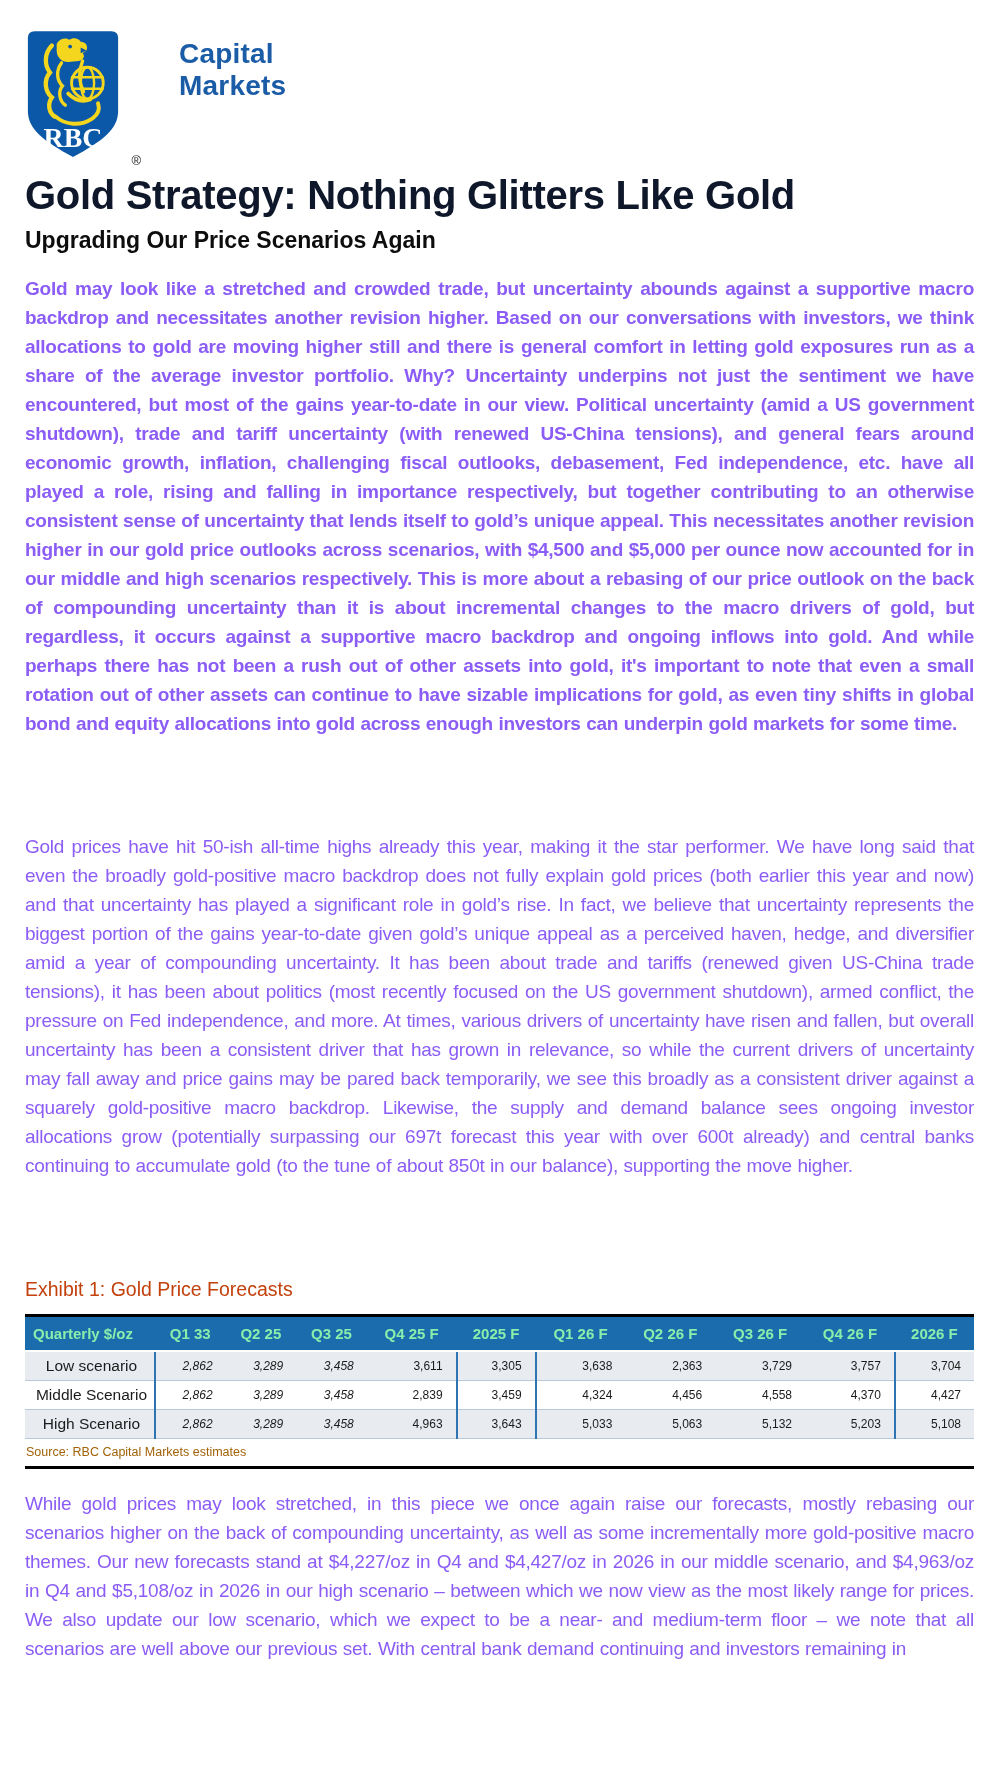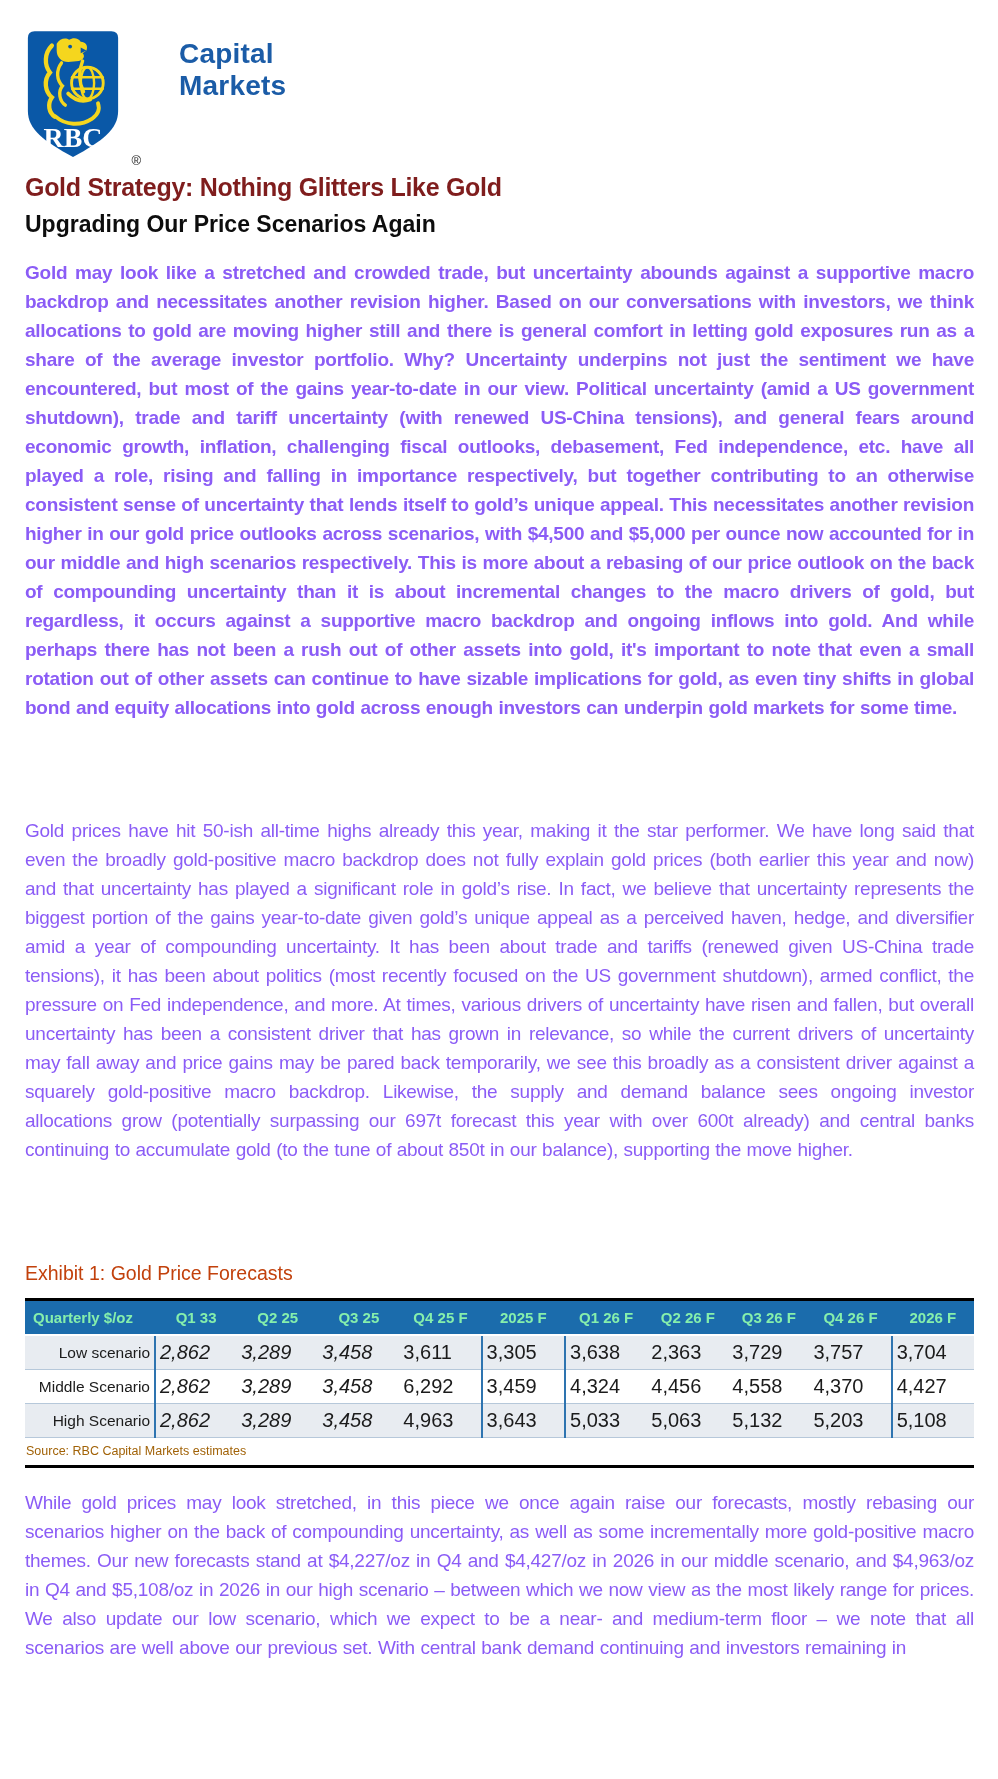--- a/index.html
+++ b/index.html
@@ -17,21 +17,21 @@
   .shield-wrap svg { width:96px; height:133px; display:block; }
   .reg-mark { position:absolute; right:-4px; bottom:-5px; font-size:13px; color:#222; }
   .brand-name {
     margin-left:42px; margin-top:8px;
     font-weight:bold; font-size:28px; line-height:1.16;
     color:#1b5ca7; letter-spacing:0.2px;
   }
 
   
   .date { margin-top:48px; font-size:17px; color:#111; }
-  .title { margin-top:9px; font-size:25px; font-weight:bold; color:#7f1d1d; letter-spacing:-0.3px; }
+  .title { margin-top:9px; font-size:40px; font-weight:bold; color:#0f172a; letter-spacing:-0.3px; }
   .subtitle { margin-top:9px; font-size:23px; font-weight:bold; color:#0d0d0d; }
 
   
   .para {
     text-align:justify; font-size:19px; line-height:29px;
     letter-spacing:-0.25px; color:#8b5cf6; word-spacing:0.5px;
   }
   .para.lead { font-weight:bold; margin-top:20px; min-height:522px; }
   .para.second { margin-top:36px; min-height:404px; }
   .para.third { margin-top:20px; }
@@ -42,25 +42,25 @@
     width:100%; border-collapse:collapse; margin-top:13px;
     border-top:3px solid #000;
   }
   table.forecast thead th {
     background:#1b6cac; color:#86efac; font-weight:bold;
     font-size:15px; padding:8px 4px; text-align:center;
     border-bottom:2px solid #ffffff;
   }
   table.forecast thead th.label-col { text-align:left; padding-left:8px; width:130px; }
   table.forecast tbody td {
-    font-size:20px; padding:5px 13px 5px 4px; 
+    font-size:12px; padding:5px 13px 5px 4px; text-align:right;
     border-bottom:1px solid #b6c8da; color:#1b1b1b;
   }
   table.forecast tbody td.label-col {
-    text-align:right; padding-left:8px; font-size:15.5px; padding-right:4px;margin-left:43px;
+    text-align:center; padding-left:8px; font-size:15.5px; padding-right:4px;margin-left:43px;
   }
   table.forecast tbody tr.stripe { background:#e8ecf1; }
   table.forecast tbody td.vline { border-right:2px solid #2e74b0; }
   table.forecast .italic { font-style:italic; }
   .source-line { font-size:12.5px; padding:6px 0 7px 1px; color:#a16207; }
   .bottom-rule { border:none; border-top:3px solid #000; height:0; }
 </style>
 </head>
 <body>
 
@@ -129,21 +129,21 @@
           <td>2,363</td>
           <td>3,729</td>
           <td class="vline">3,757</td>
           <td>3,704</td>
         </tr>
         <tr>
           <td class="label-col vline">Middle Scenario</td>
           <td class="italic">2,862</td>
           <td class="italic">3,289</td>
           <td class="italic">3,458</td>
-          <td class="vline">6,292</td>
+          <td class="vline">2,839</td>
           <td class="vline">3,459</td>
           <td>4,324</td>
           <td>4,456</td>
           <td>4,558</td>
           <td class="vline">4,370</td>
           <td>4,427</td>
         </tr>
         <tr class="stripe">
           <td class="label-col vline">High Scenario</td>
           <td class="italic">2,862</td>

